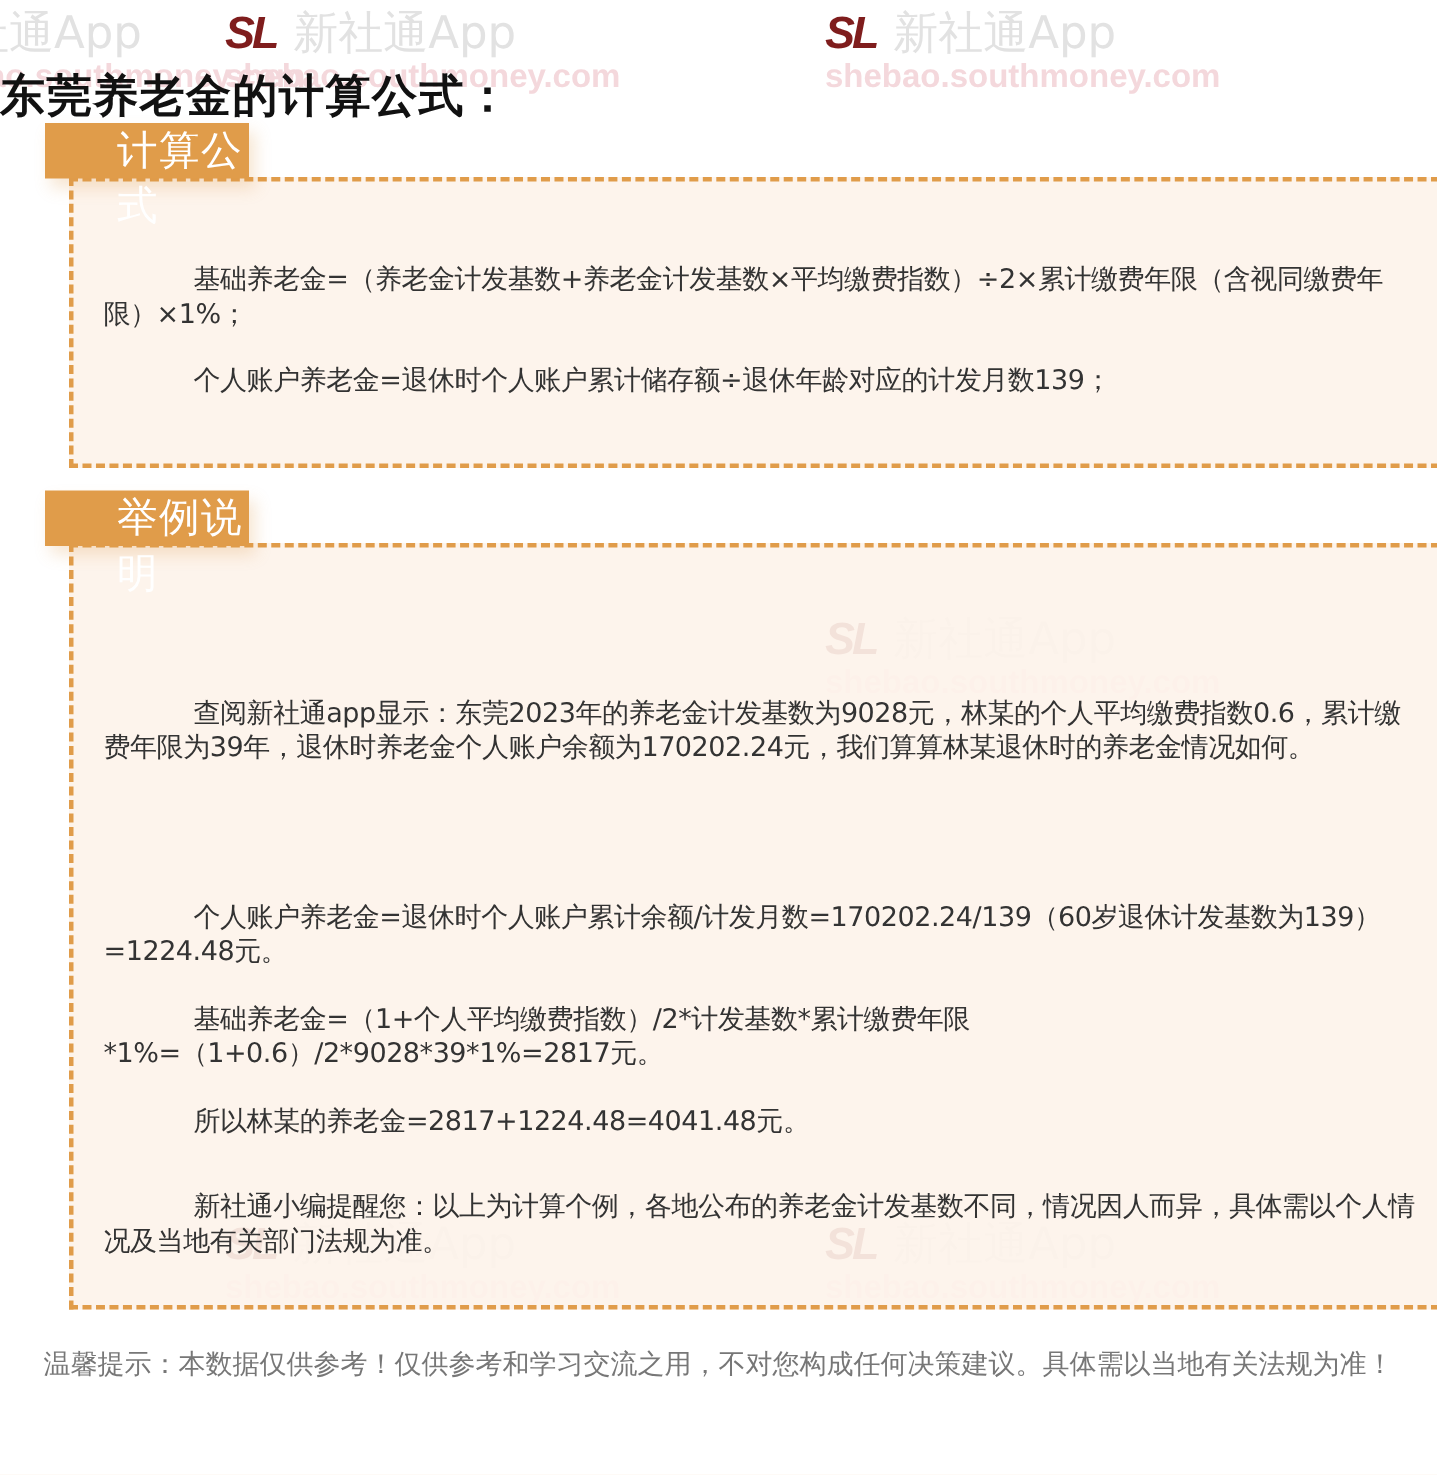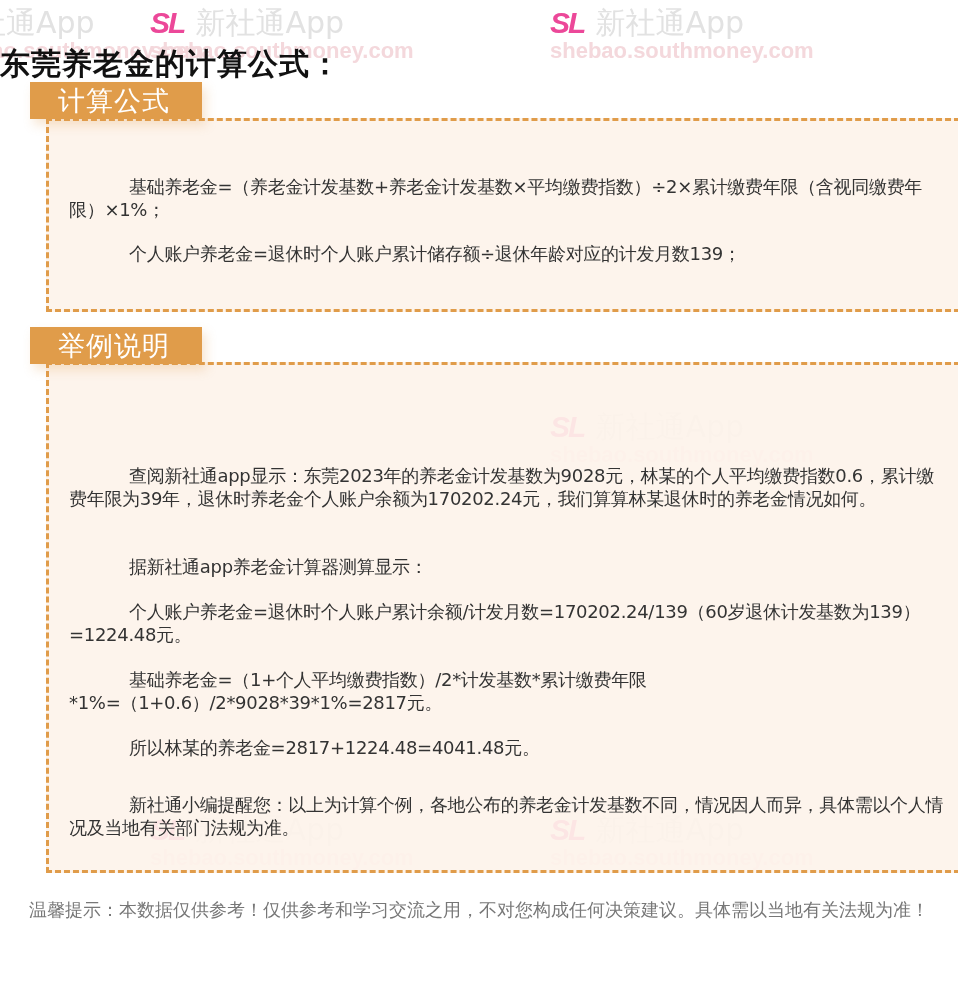--- a/index.html
+++ b/index.html
@@ -4,33 +4,33 @@
   <style>
     html, body { margin: 0; padding: 0; }
     body {
       width: 958px; height: 983px; position: relative; overflow: hidden;
       background: #ffffff;
       font-family: "DejaVu Sans", "Liberation Sans", sans-serif;
       color: #333333;
     }
     .wm-layer { position: absolute; inset: 0; pointer-events: none; z-index: 0; }
     .wm { position: absolute; white-space: nowrap; line-height: 1; }
-    .wm .logo { display: inline-block; font-family: "Liberation Sans", sans-serif; font-weight: bold; font-style: italic; color: #ec4899; font-size: 30px; letter-spacing: -2px; }
+    .wm .logo { display: inline-block; font-family: "Liberation Sans", sans-serif; font-weight: bold; font-style: italic; color: #7f1d1d; font-size: 30px; letter-spacing: -2px; }
     .wm .cn { color: #e2e2e2; font-size: 30px; margin-left: 6px; }
     .wm .url { display: block; color: #f4d8dc; font-size: 22px; font-weight: bold; font-family: "Liberation Sans", sans-serif; margin-top: 2px; }
 
     .title {
       position: absolute; top: 24px; left: 0; width: 958px; 
       font-size: 30px; color: #111111; z-index: 2; letter-spacing: 1px;
     }
     .section { position: absolute; left: 0; width: 958px; z-index: 1; }
     .tag {
-      position: absolute; left: 30px; width: 172px; height: 37px;
+      position: absolute; left: 30px; width: 136px; height: 37px;
       background: #e09c4a; color: #ffffff; font-size: 27px;
-      line-height: 37px; padding-left: 28px; box-sizing: border-box;
+      line-height: 37px; padding-left: 48px; box-sizing: border-box;
       box-shadow: 4px 6px 10px rgba(224,156,74,0.25);
       z-index: 3; letter-spacing: 1px;
     }
     .box {
       position: absolute; left: 46px; width: 923px;
       background: rgba(253,243,234,0.92);
       border: 3px dashed #e09c4a; box-sizing: border-box;
       z-index: 2;
     }
     .box p {
@@ -85,21 +85,20 @@
   <div class="box" style="top:118px;height:194px;">
     <p style="top:54px;">基础养老金=（养老金计发基数+养老金计发基数×平均缴费指数）÷2×累计缴费年限（含视同缴费年限）×1%；</p>
     <p style="top:121px;">个人账户养老金=退休时个人账户累计储存额÷退休年龄对应的计发月数139；</p>
   </div>
 </section>
 
 <section class="section">
   <div class="tag" style="top:327px;">举例说明</div>
   <div class="box" style="top:362px;height:511px;">
     <p style="top:99px;">查阅新社通app显示：东莞2023年的养老金计发基数为9028元，林某的个人平均缴费指数0.6，累计缴费年限为39年，退休时养老金个人账户余额为170202.24元，我们算算林某退休时的养老金情况如何。</p>
-    <p style="top:190px;">据新社通app养老金计算器测算显示：</p>
     <p style="top:235px;">个人账户养老金=退休时个人账户累计余额/计发月数=170202.24/139（60岁退休计发基数为139）=1224.48元。</p>
     <p style="top:303px;">基础养老金=（1+个人平均缴费指数）/2*计发基数*累计缴费年限</p>
     <p style="top:326px;text-indent:0;">*1%=（1+0.6）/2*9028*39*1%=2817元。</p>
     <p style="top:371px;">所以林某的养老金=2817+1224.48=4041.48元。</p>
     <p style="top:416px;margin-top:12px;">新社通小编提醒您：以上为计算个例，各地公布的养老金计发基数不同，情况因人而异，具体需以个人情况及当地有关部门法规为准。</p>
   </div>
 </section>
 
 <div class="footer">温馨提示：本数据仅供参考！仅供参考和学习交流之用，不对您构成任何决策建议。具体需以当地有关法规为准！</div>
 

